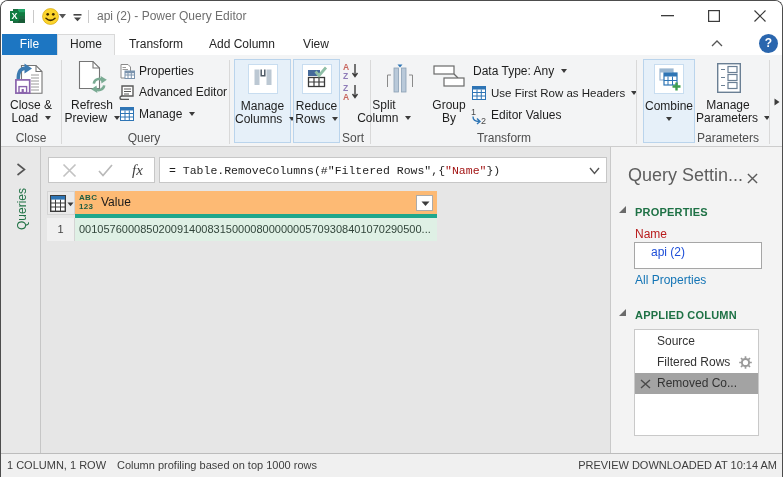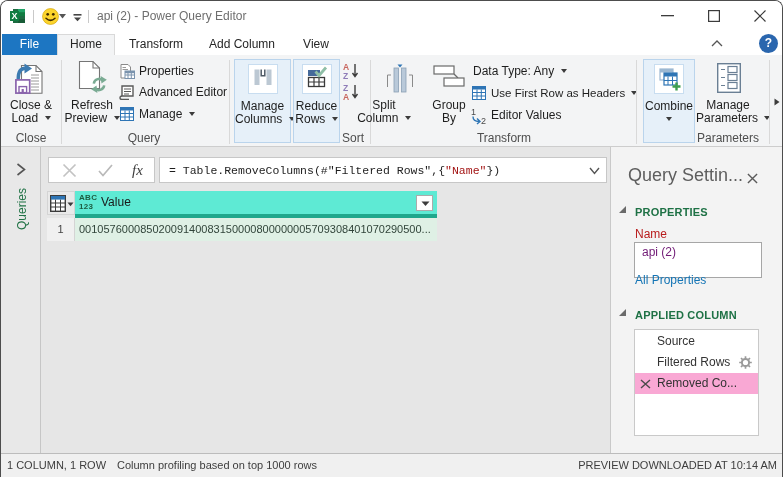--- a/index.html
+++ b/index.html
@@ -27,36 +27,36 @@
 .dn { display:inline-block; width:0; height:0; border-left:3px solid transparent; border-right:3px solid transparent; border-top:4px solid #3b3b3b; vertical-align:middle; margin-left:3px; margin-bottom:1px;}
 
 #content { position:absolute; left:0; top:146px; width:100%; height:306px; background:#e6e6e6; }
 #sidebar { position:absolute; left:0; top:0; width:40px; height:306px; background:#e8e8e8; border-right:1px solid #c6c6c6; }
 #queries-label { position:absolute; left:14px; top:38px; font-size:12px; color:#217346; transform:rotate(-90deg); transform-origin:0 0; white-space:nowrap; }
 #fxbox { position:absolute; left:47px; top:10px; width:107px; height:26px; background:#fff; border:1px solid #c7c7c7; }
 #finput { position:absolute; left:158px; top:10px; width:448px; height:26px; background:#fff; border:1px solid #c7c7c7; font-family:"Liberation Mono", monospace; font-size:11.5px; color:#1e1e1e; line-height:25px; padding-left:9px; white-space:nowrap; overflow:hidden;}
 .str { color:#a31515; }
 
 #corner { position:absolute; left:46px; top:44px; width:28px; height:24px; background:#e9e9e9; border:1px solid #d4d4d4; }
-#colhead { position:absolute; left:74px; top:44px; width:362px; height:23px; background:#5eead4; }
+#colhead { position:absolute; left:74px; top:44px; width:362px; height:23px; background:#fdba74; }
 #tealbar { position:absolute; left:74px; top:67px; width:362px; height:4px; background:#1fa78c; }
 #filterbtn { position:absolute; left:341px; top:4px; width:17px; height:16px; background:#fff; border:1px solid #ababab; }
 #rownum { position:absolute; left:46px; top:71px; width:28px; height:23px; background:#f0f0f0; border-right:1px solid #d4d4d4; font-size:11px; color:#444; text-align:center; line-height:23px; }
 #rowval { position:absolute; left:74px; top:71px; width:362px; height:23px; background:#dff0e5; font-size:11px; color:#31443a; line-height:23px; padding-left:4px; white-space:nowrap; overflow:hidden; }
 
 #rpanel { position:absolute; left:609px; top:0; width:174px; height:306px; background:#f3f3f3; border-left:1px solid #c9c9c9; }
 #rp-title { position:absolute; left:17px; top:18px; font-size:18px; color:#5e5e5e; white-space:nowrap; }
 .secthead { position:absolute; font-size:11px; font-weight:bold; color:#1e7145; letter-spacing:0.2px; }
 .coltri { position:absolute; width:0; height:0; border-left:7px solid transparent; border-bottom:7px solid #6a6a6a; }
 #nm-label { position:absolute; left:24px; top:80px; font-size:12px; color:#b91c1c; }
-#nm-input { position:absolute; left:23px; top:95px; width:128px; height:36px; background:#fff; border:1px solid #a6a6a6; font-size:12px; color:#701a75; line-height:19px; padding-left:7px; }
+#nm-input { position:absolute; left:23px; top:95px; width:128px; height:27px; background:#fff; border:1px solid #a6a6a6; font-size:12px; color:#1d4ed8; line-height:19px; padding-left:16px; }
 #allprops { position:absolute; left:24px; top:126px; font-size:12px; color:#1374b5; }
 #stepsbox { position:absolute; left:23px; top:182px; width:125px; height:107px; background:#fff; border:1px solid #c9c9c9; }
 .steprow { position:absolute; left:0; width:100%; height:21px; line-height:21px; font-size:12px; color:#333; }
-#steprow-sel { background:#f9a8d4; }
+#steprow-sel { background:#a3a3a3; }
 
 #statusbar { position:absolute; left:0; top:452px; width:100%; height:25px; background:#f0f0f0; border-top:1px solid #bcbcbc; }
 .stext { position:absolute; top:5px; font-size:11px; color:#3d3d3d; }
 </style>
 </head>
 <body>
 <div id="win">
 
   <div id="titlebar">
     <svg class="abs" style="left:9px;top:7px" width="16" height="16" viewBox="0 0 16 16">

